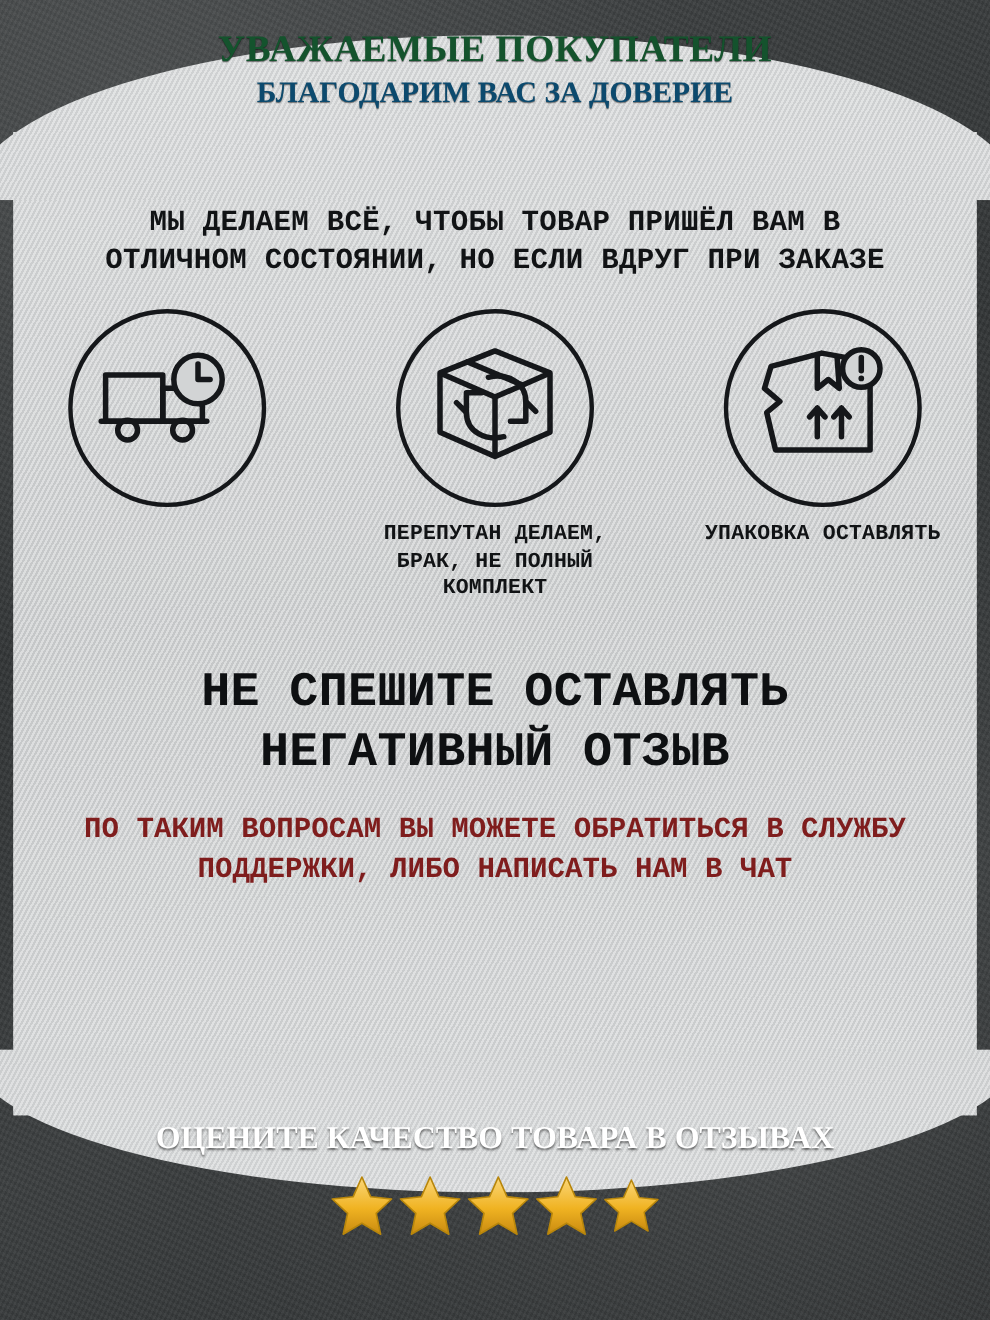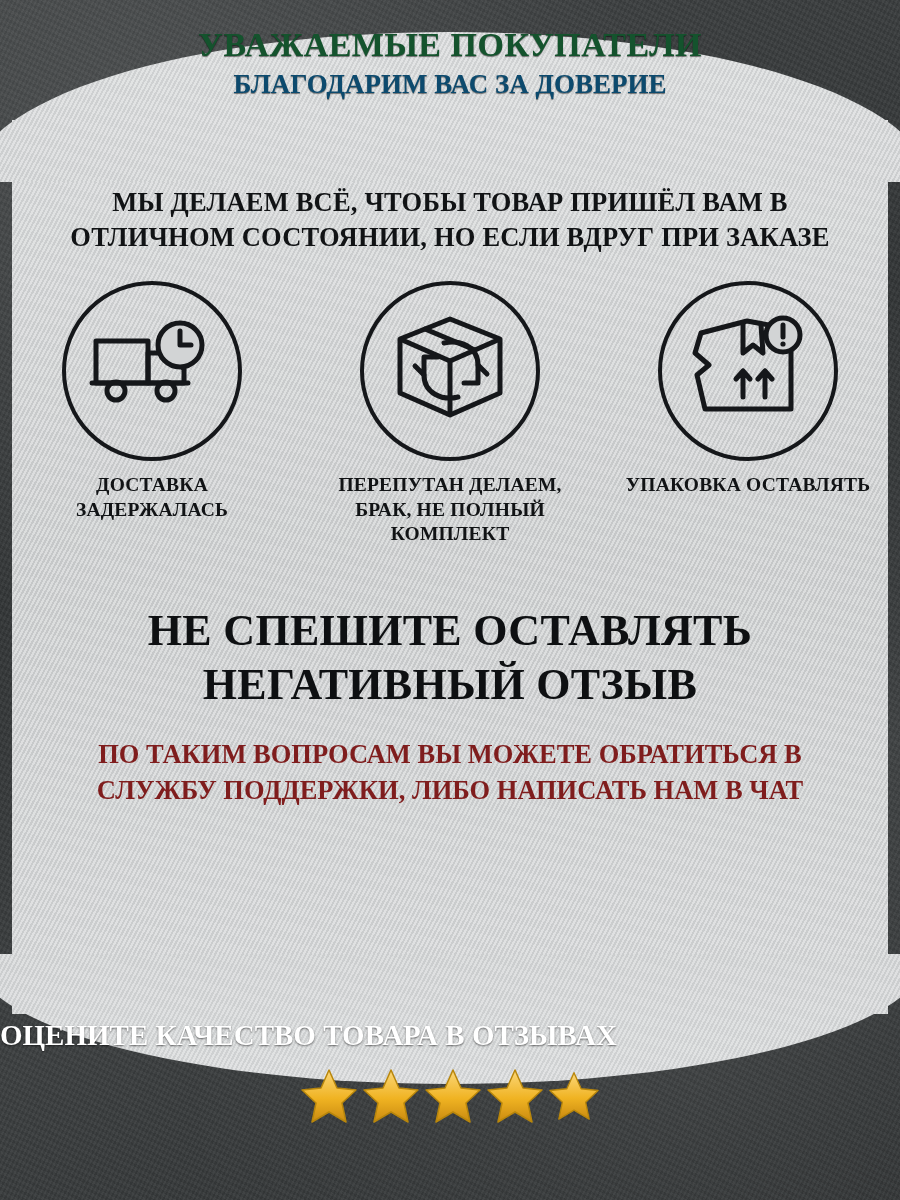--- a/index.html
+++ b/index.html
@@ -96,20 +96,21 @@
   }
 
   
   .content {
     position: absolute;
     left: 0; right: 0;
     top: 185px;
     z-index: 6;
     text-align: center;
     color: #111315;
+    font-family: Liberation Mono, monospace;
   }
   .intro {
     width: 760px;
     margin: 0 auto;
     font-size: 26.5px;
     font-weight: bold;
     line-height: 1.33;
     letter-spacing: 0.2px;
   }
 
@@ -163,20 +164,21 @@
     line-height: 1.34;
     color: #7f1d1d;
   }
 
   
   .footer {
     position: absolute;
     left: 0; right: 0; bottom: 0;
     height: 210px;
     z-index: 7;
+    text-align: center;
   }
   .footer-title {
     margin: 0;
     padding-top: 28px;
     font-size: 29px;
     font-weight: bold;
     line-height: 1.22;
     color: #ffffff;
     text-shadow: 0 1px 2px rgba(0,0,0,0.55);
   }
@@ -224,21 +226,20 @@
               <path d="M4 64 h96" stroke="#15171a" stroke-width="5" stroke-linecap="round"></path>
 
               <circle cx="28" cy="72" r="9" stroke="#15171a" stroke-width="5" fill="none"></circle>
               <circle cx="78" cy="72" r="9" stroke="#15171a" stroke-width="5" fill="none"></circle>
 
               <circle cx="92" cy="26" r="22" stroke="#15171a" stroke-width="5" fill="#d2d4d5"></circle>
               <path d="M92 12 v14 h11" stroke="#15171a" stroke-width="5" stroke-linecap="round" stroke-linejoin="round" fill="none"></path>
             </svg>
           </span>
         </div>
-        <div class="icon-caption">ДОСТАВКА ЗАДЕРЖАЛАСЬ</div>
       </div>
 
       <div class="icon-block">
         <div class="icon-circle">
           <span>
             <svg width="124" height="112" viewBox="0 0 124 112" fill="none" xmlns="http://www.w3.org/2000/svg">
 
               <path d="M62 6 L112 26 L112 80 L62 102 L12 80 L12 26 Z" stroke="#15171a" stroke-width="5" fill="none" stroke-linejoin="round"></path>
               <path d="M12 26 L62 48 L112 26" stroke="#15171a" stroke-width="5" fill="none" stroke-linejoin="round"></path>
               <path d="M62 48 L62 102" stroke="#15171a" stroke-width="5"></path>

